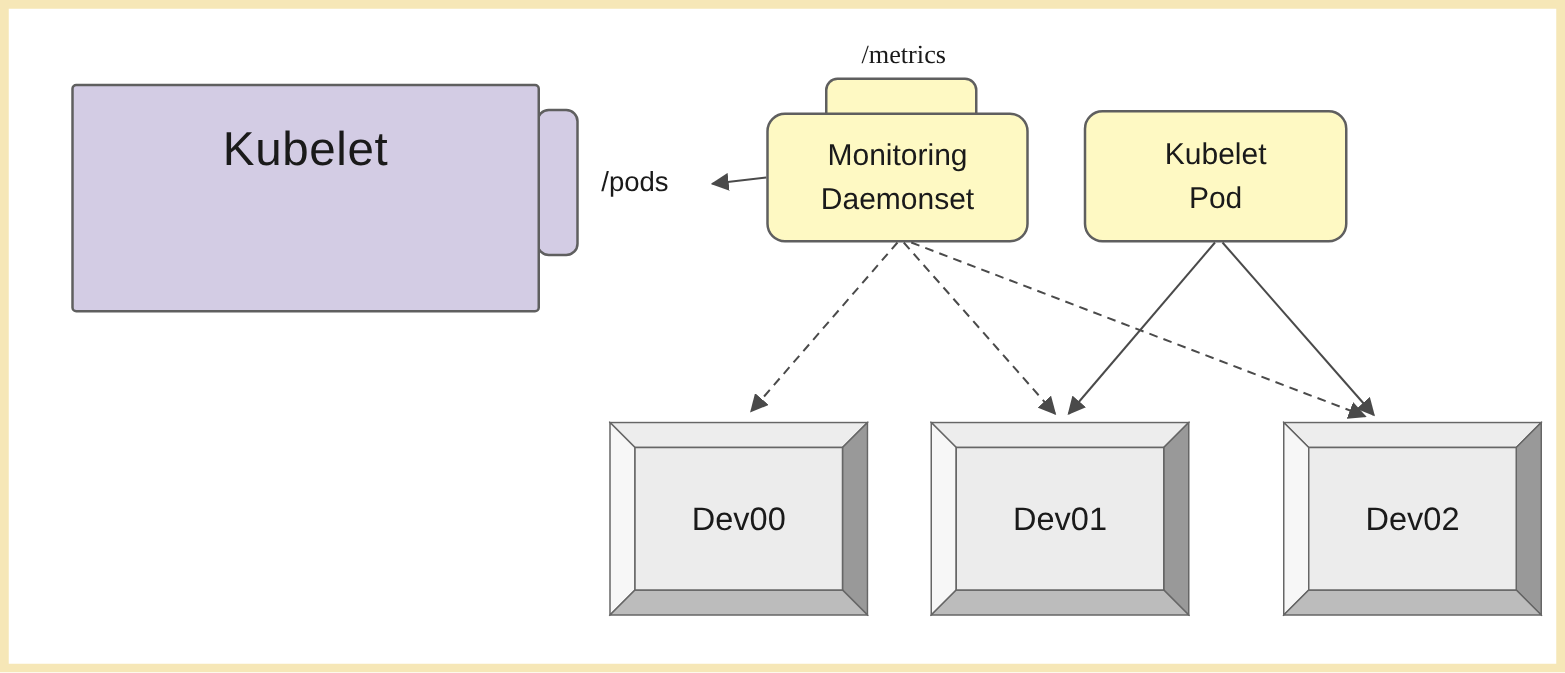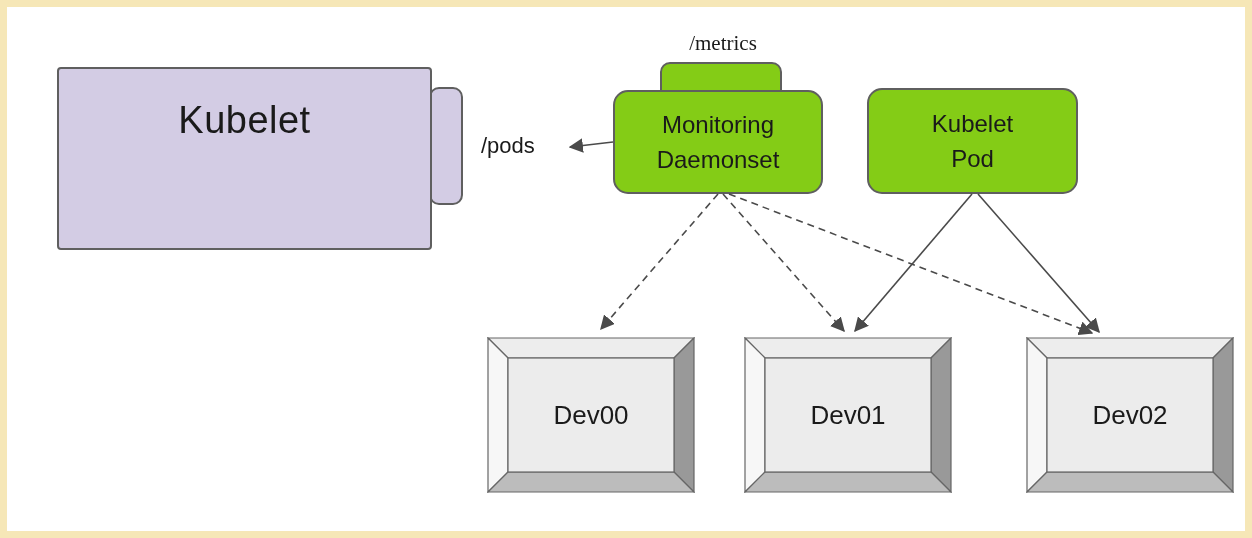--- a/index.html
+++ b/index.html
@@ -12,21 +12,21 @@
     font-family:"Liberation Sans", sans-serif;
     color:#1a1a1a;
     overflow:hidden;
   }
   .node{
     position:absolute;
     box-sizing:border-box;
     border:2px solid #5f5f5f;
   }
   .lavender{background:#d3cce4;}
-  .blue{background:#84cc16;}
+  .blue{background:#fef9c3;}
   .kubelet-main{
     left:50px;top:48px;width:375px;height:183px;
     border-radius:4px;
     z-index:2;
     text-align:center;
     margin-top:12px;
   }
   .kubelet-main .node-label{
     display:block;
     padding-top:30px;

